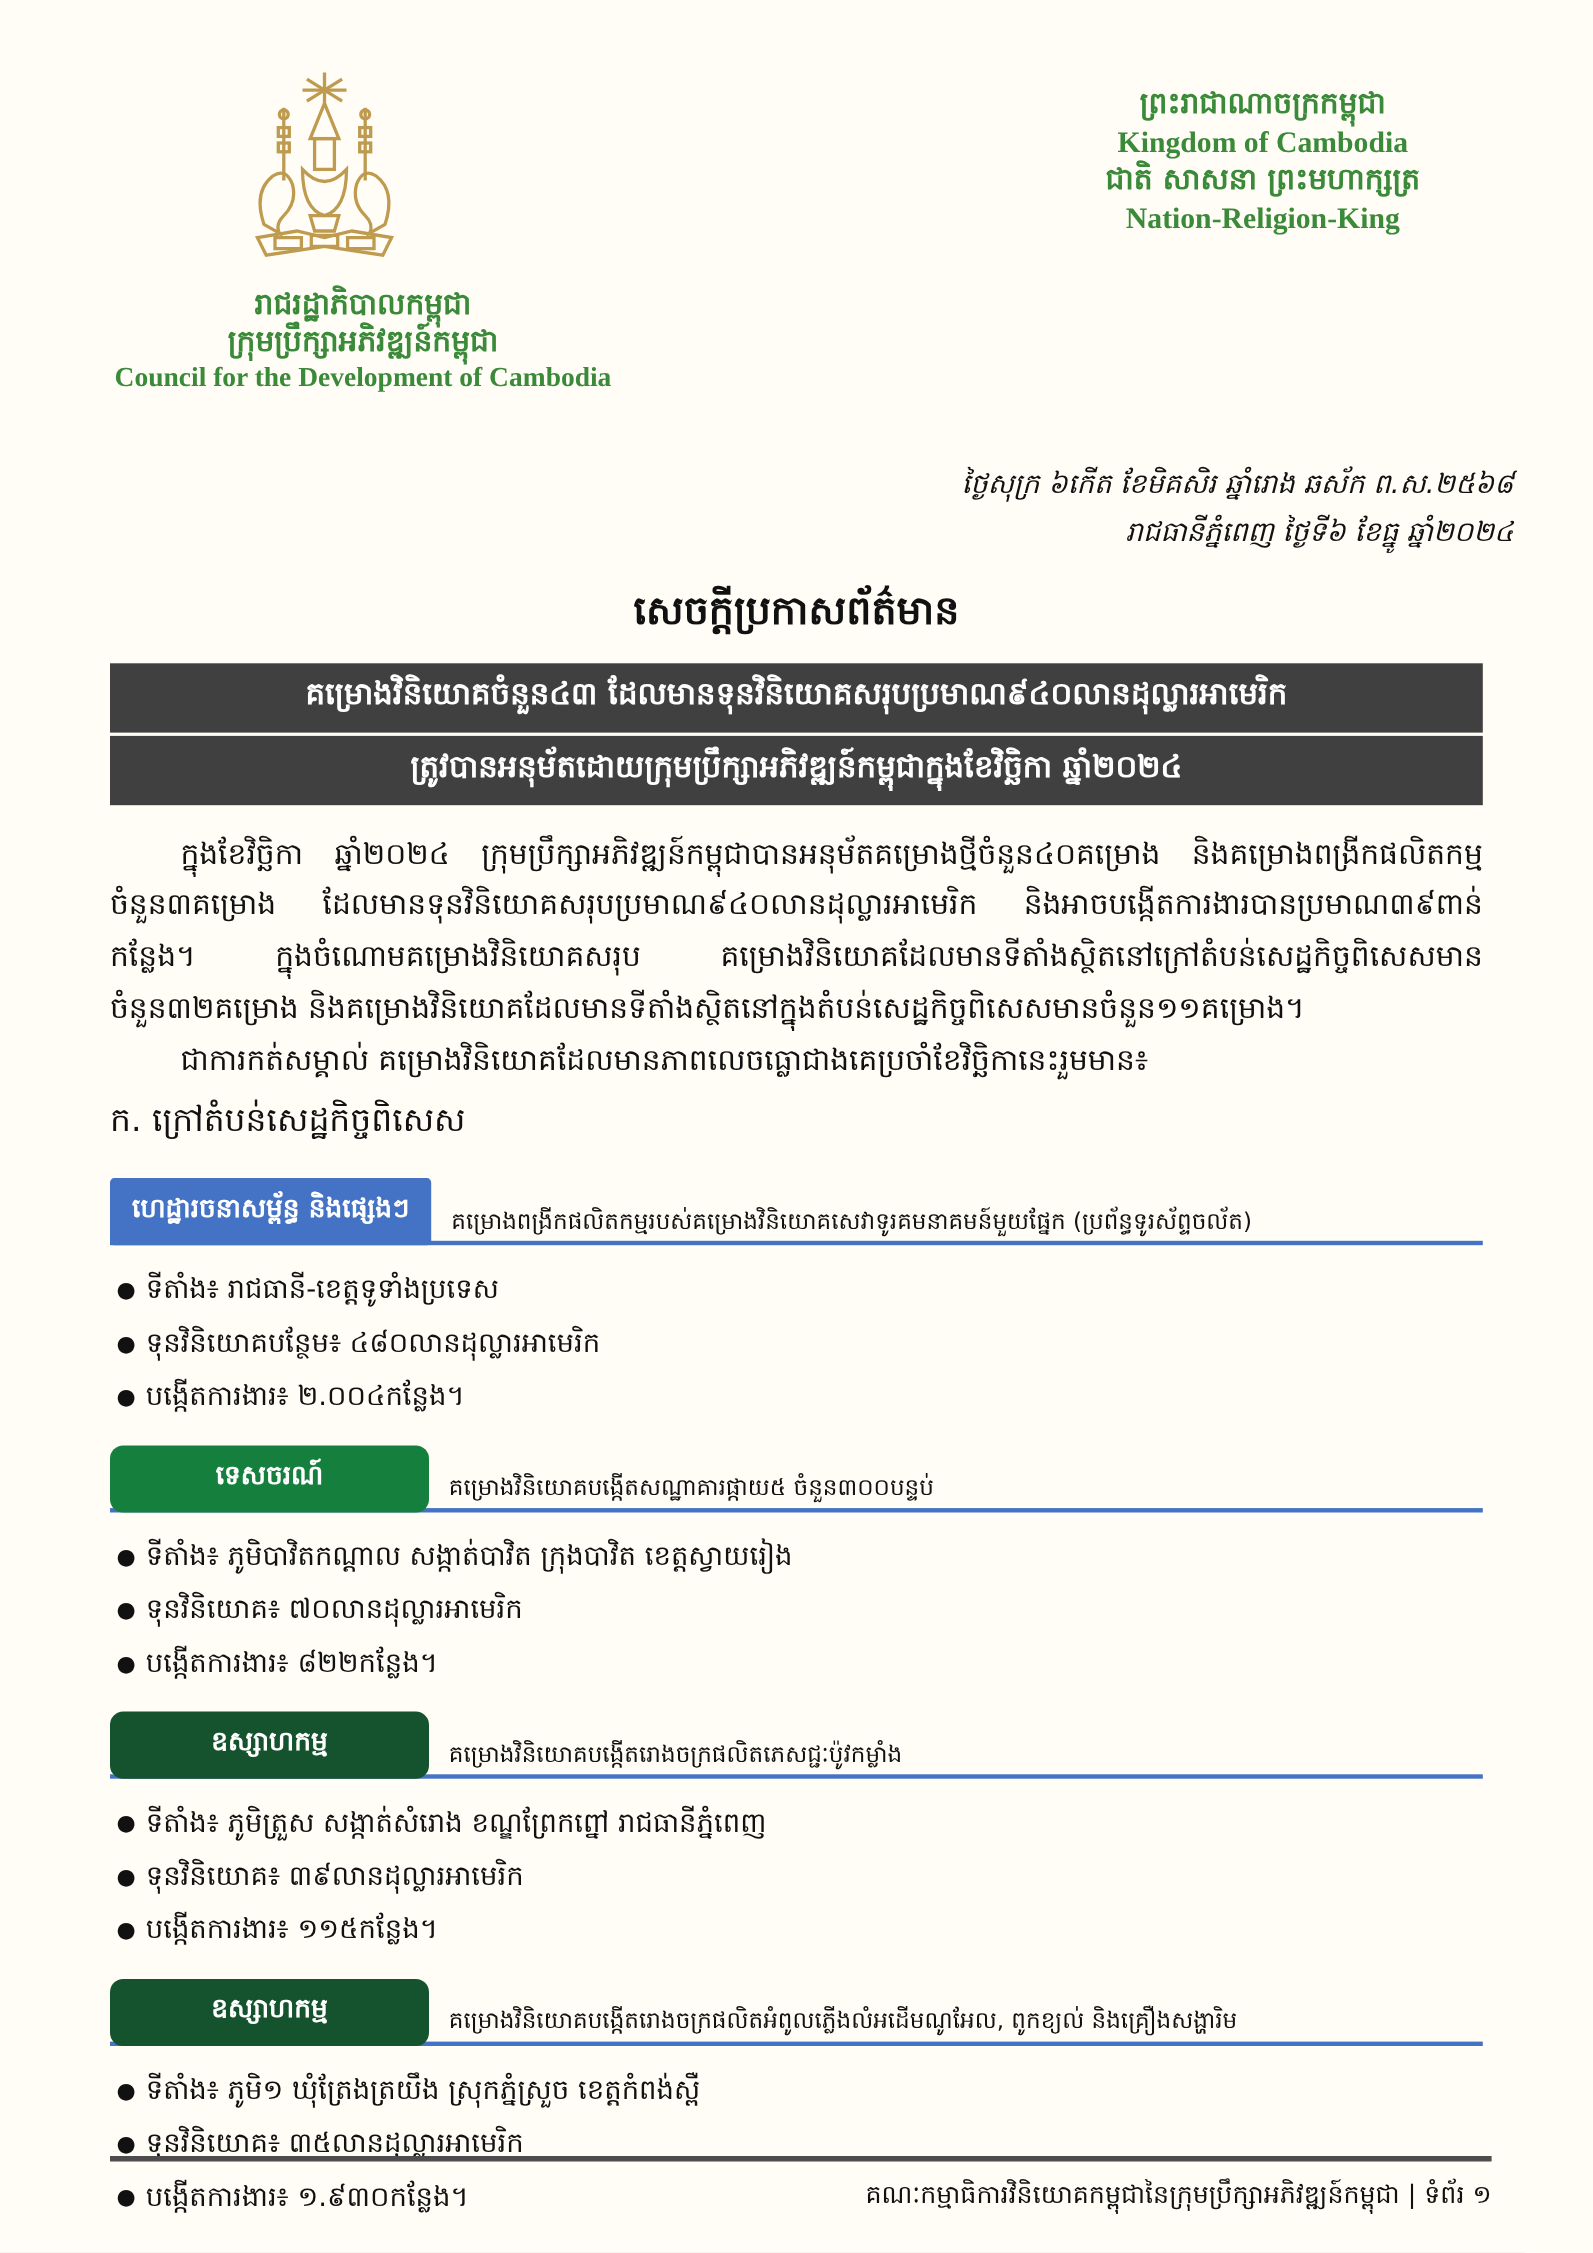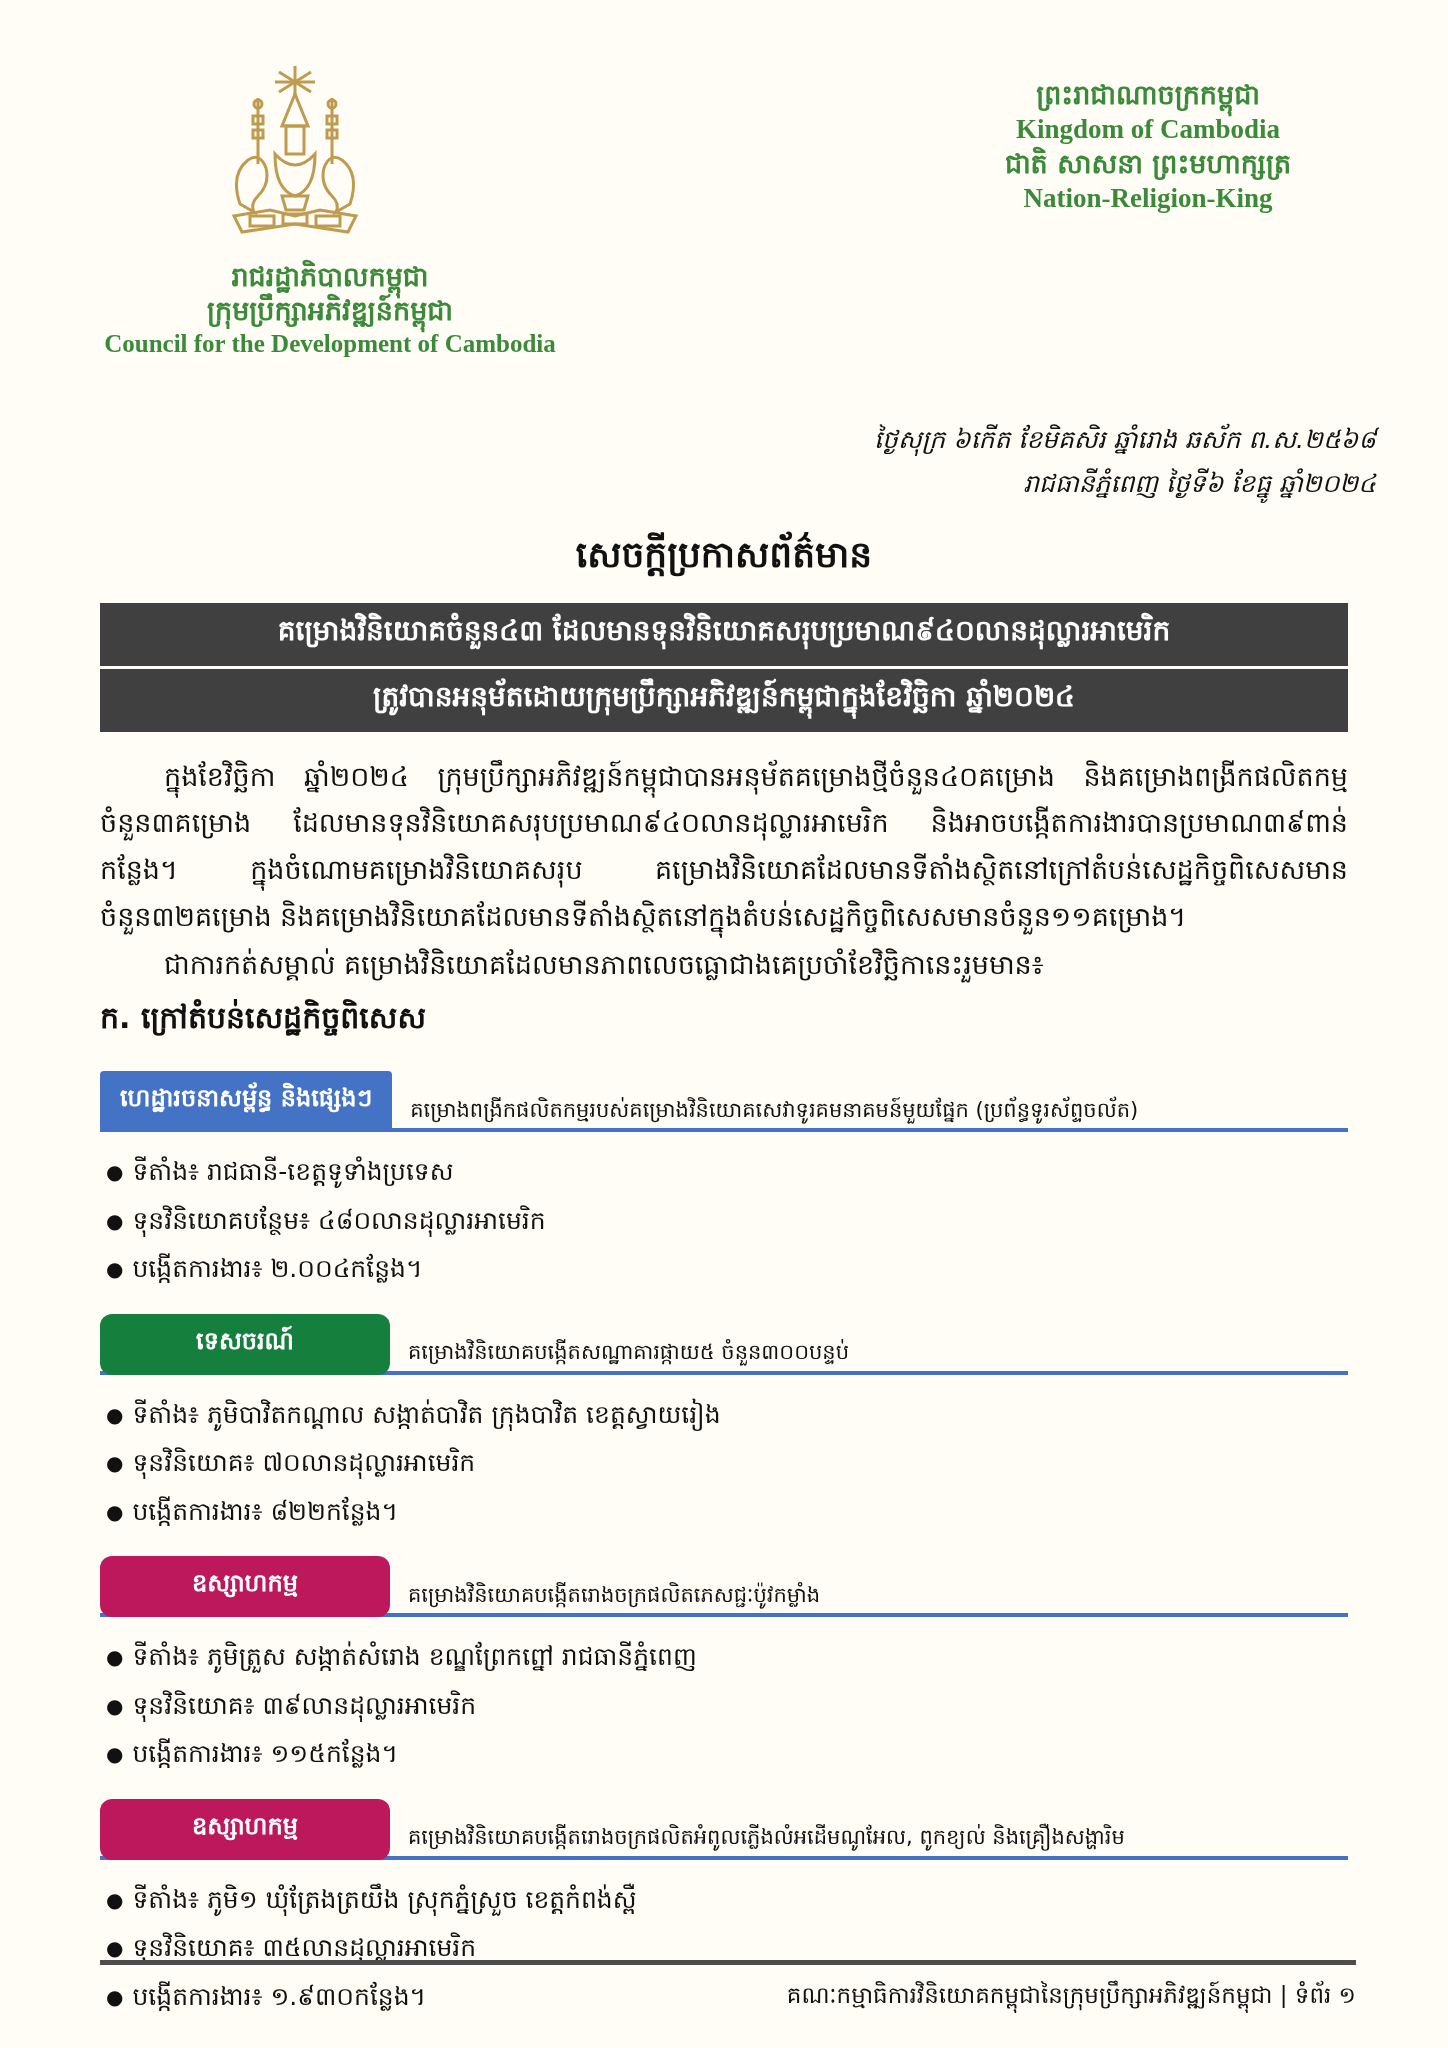--- a/index.html
+++ b/index.html
@@ -25,36 +25,36 @@
   .dateline { margin-top:58px; padding-right:72px; text-align:right; font-style:italic; font-size:25px; line-height:1.75; }
   
   .doc-title { margin-top:26px; text-align:center; font-weight:bold; font-size:36px; }
   
   .banner { margin:18px 100px 0; }
   .banner-bar { background:#404040; color:#ffffff; text-align:center; font-weight:bold; font-size:28px; padding:10px 8px 12px; }
   .banner-bar + .banner-bar { margin-top:3px; }
   
   .body-par { margin:22px 100px 0; font-size:27px; line-height:1.73; text-align:justify; text-indent:64px; }
   .body-par2 { margin:2px 100px 0; font-size:27px; line-height:1.73; text-indent:64px; }
-  .sec-heading { margin:10px 100px 0; font-weight:bold; font-size:30px; }
+  .sec-heading { margin:10px 100px 0; font-weight:normal; font-size:30px; }
   
   .sections { margin:10px 100px 0; }
   .section { margin-top:28px; }
   .section-head { display:flex; align-items:flex-end; gap:18px; border-bottom:4px solid #4472c4; }
   .badge {
     min-width:290px; box-sizing:border-box;
     padding:12px 20px 14px;
     border-radius:12px;
     color:#ffffff; font-weight:bold; font-size:24px;
     text-align:center;
     margin-bottom:-4px;
   }
   .badge-blue   { background:#4472c4; border-radius:4px; }
   .badge-orange { background:#15803d; }
-  .badge-green  { background:#be185d; }
+  .badge-green  { background:#14532d; }
   .section-title { padding-bottom:4px; font-size:21px; line-height:1.3; }
   .bullets { padding:8px 0 0 6px; }
   .bullet { display:flex; gap:9px; font-size:25px; line-height:1.3; margin-top:16px; }
   .bullet .dot { font-size:20px; line-height:1.6; }
   
   .footer {
     position:absolute; left:100px; right:92px; bottom:34px;
     border-top:5px solid #4d4d4d;
     padding-top:16px;
     text-align:right; font-size:23px;

